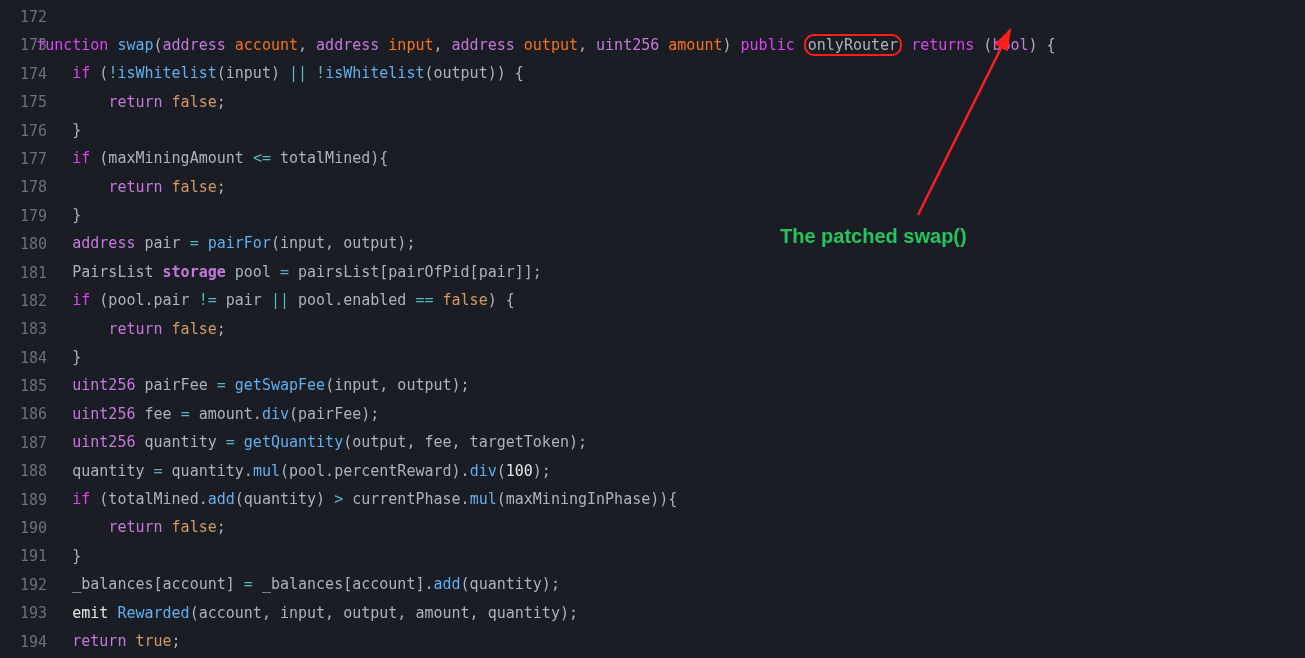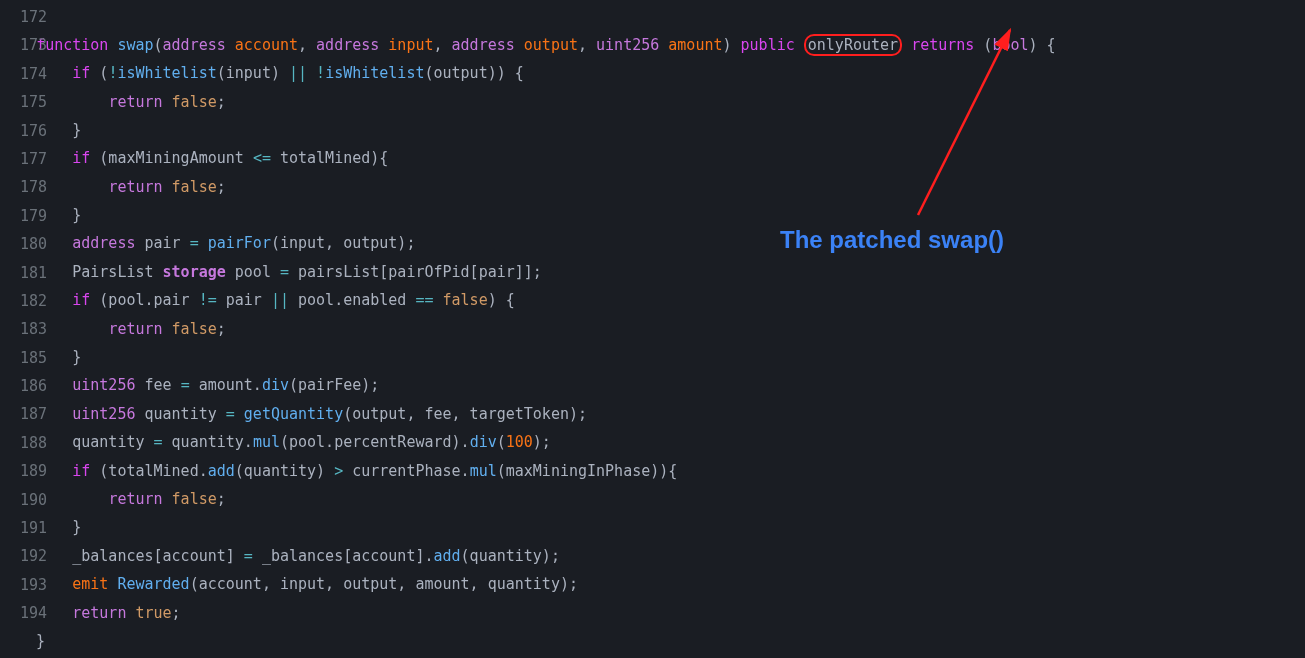--- a/index.html
+++ b/index.html
@@ -33,40 +33,40 @@
     user-select: none;
     flex-shrink: 0;
   }
   .code {
     white-space: pre;
     flex: 1;
   }
   .kw-fn { color: #d946ef; margin-top: 36px; }
   .kw-ret { color: #c678dd; }
   .kw-bool { color: #d19a66; }
-  .kw-emit { color: #f97316; }
+  .kw-emit { color: #e5e5e5; }
   .param { color: #f97316; }
   .call { color: #61afef; }
   .storage { color: #c678dd; font-weight: bold; }
-  .num { color: #f97316; }
+  .num { color: #e5e5e5; }
   .op { color: #56b6c2; }
   .punct { color: #abb2bf; }
   .plain { color: #abb2bf; }
   .addr { color: #c678dd; }
   .redbox {
     border: 2px solid #ff1e1e;
     padding: 0 2px;
     border-radius: 10px;
   }
   .annotation {
     position: absolute;
-    color: #3b82f6;
+    color: #22c55e;
     font-family: Arial, Helvetica, sans-serif;
     font-weight: 700;
-    font-size: 24px;
+    font-size: 20px;
   }
   .arrow {
     position: absolute;
     pointer-events: none;
   }
 </style>
 </head>
 <body>
 
 <div class="editor" id="editor">
@@ -112,20 +112,24 @@
     </div>
     <div class="line">
       <div class="gutter">182</div>
       <div class="code"><span class="plain">            </span><span class="kw-ret">return</span><span class="plain"> </span><span class="kw-bool">false</span><span class="punct">;</span></div>
     </div>
     <div class="line">
       <div class="gutter">183</div>
       <div class="code"><span class="plain">        }</span></div>
     </div>
     <div class="line">
+      <div class="gutter">184</div>
+      <div class="code"><span class="plain">        </span><span class="addr">uint256</span><span class="plain"> pairFee </span><span class="op">=</span><span class="plain"> </span><span class="call">getSwapFee</span><span class="plain">(input, output);</span></div>
+    </div>
+    <div class="line">
       <div class="gutter">185</div>
       <div class="code"><span class="plain">        </span><span class="addr">uint256</span><span class="plain"> fee </span><span class="op">=</span><span class="plain"> amount.</span><span class="call">div</span><span class="plain">(pairFee);</span></div>
     </div>
     <div class="line">
       <div class="gutter">186</div>
       <div class="code"><span class="plain">        </span><span class="addr">uint256</span><span class="plain"> quantity </span><span class="op">=</span><span class="plain"> </span><span class="call">getQuantity</span><span class="plain">(output, fee, targetToken);</span></div>
     </div>
     <div class="line">
       <div class="gutter">187</div>
       <div class="code"><span class="plain">        quantity </span><span class="op">=</span><span class="plain"> quantity.</span><span class="call">mul</span><span class="plain">(pool.percentReward).</span><span class="call">div</span><span class="plain">(</span><span class="num">100</span><span class="plain">);</span></div>

